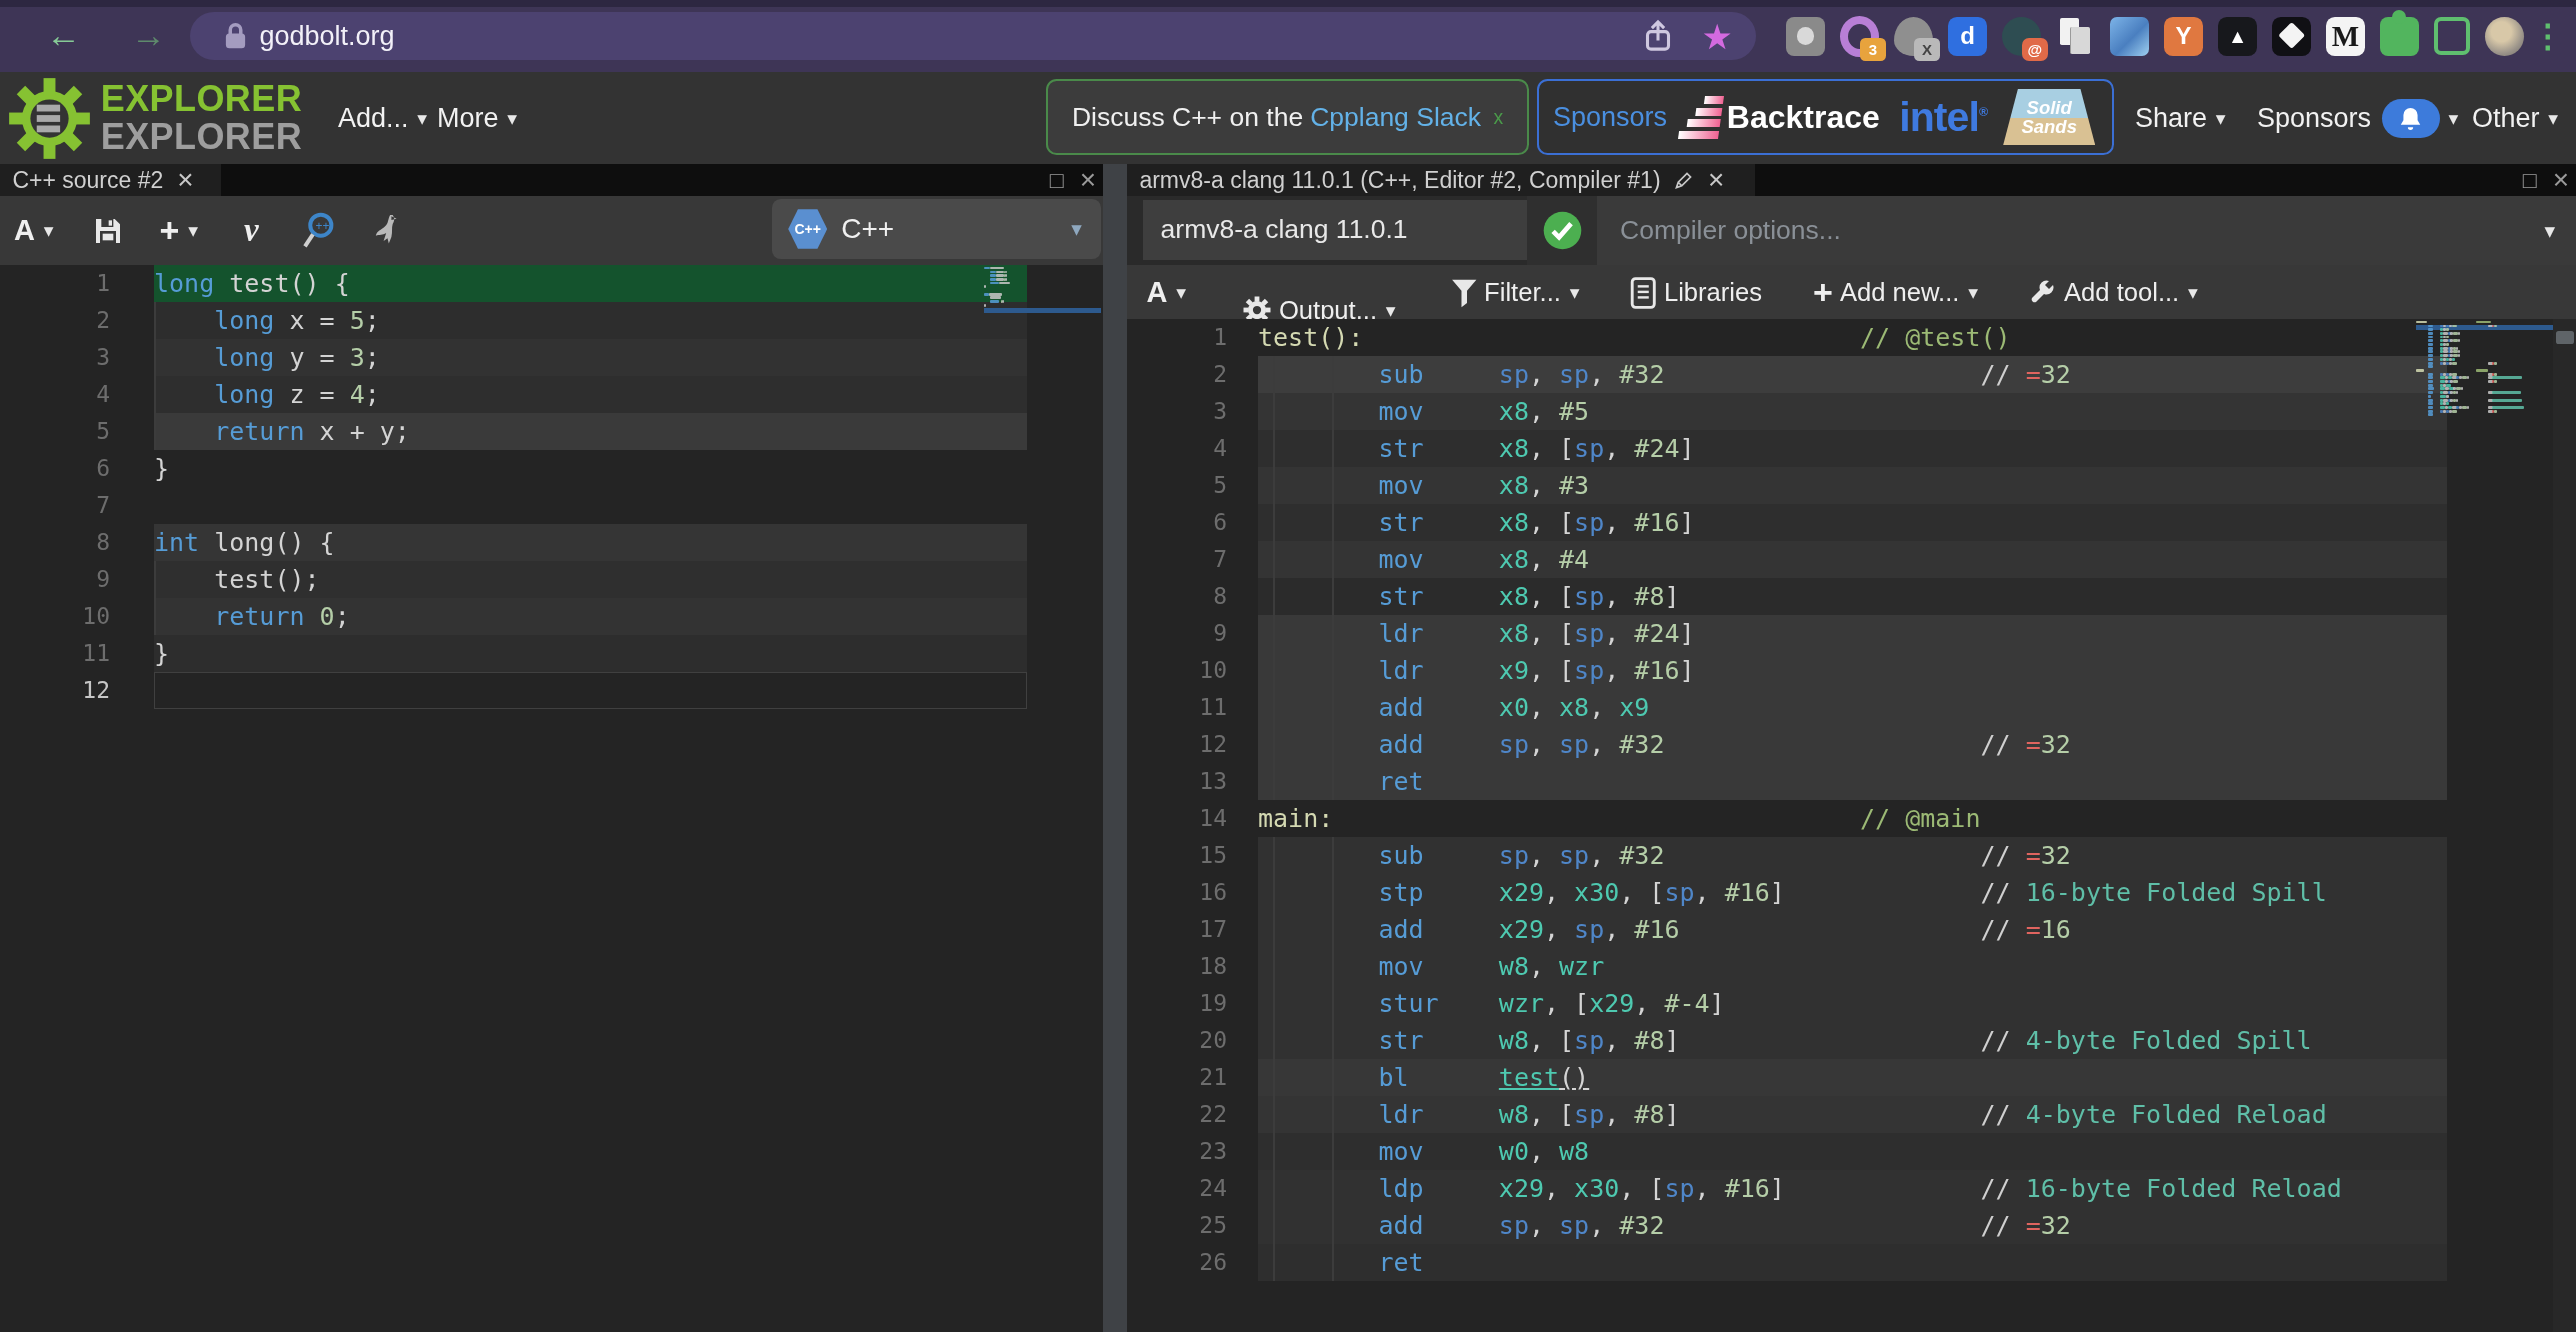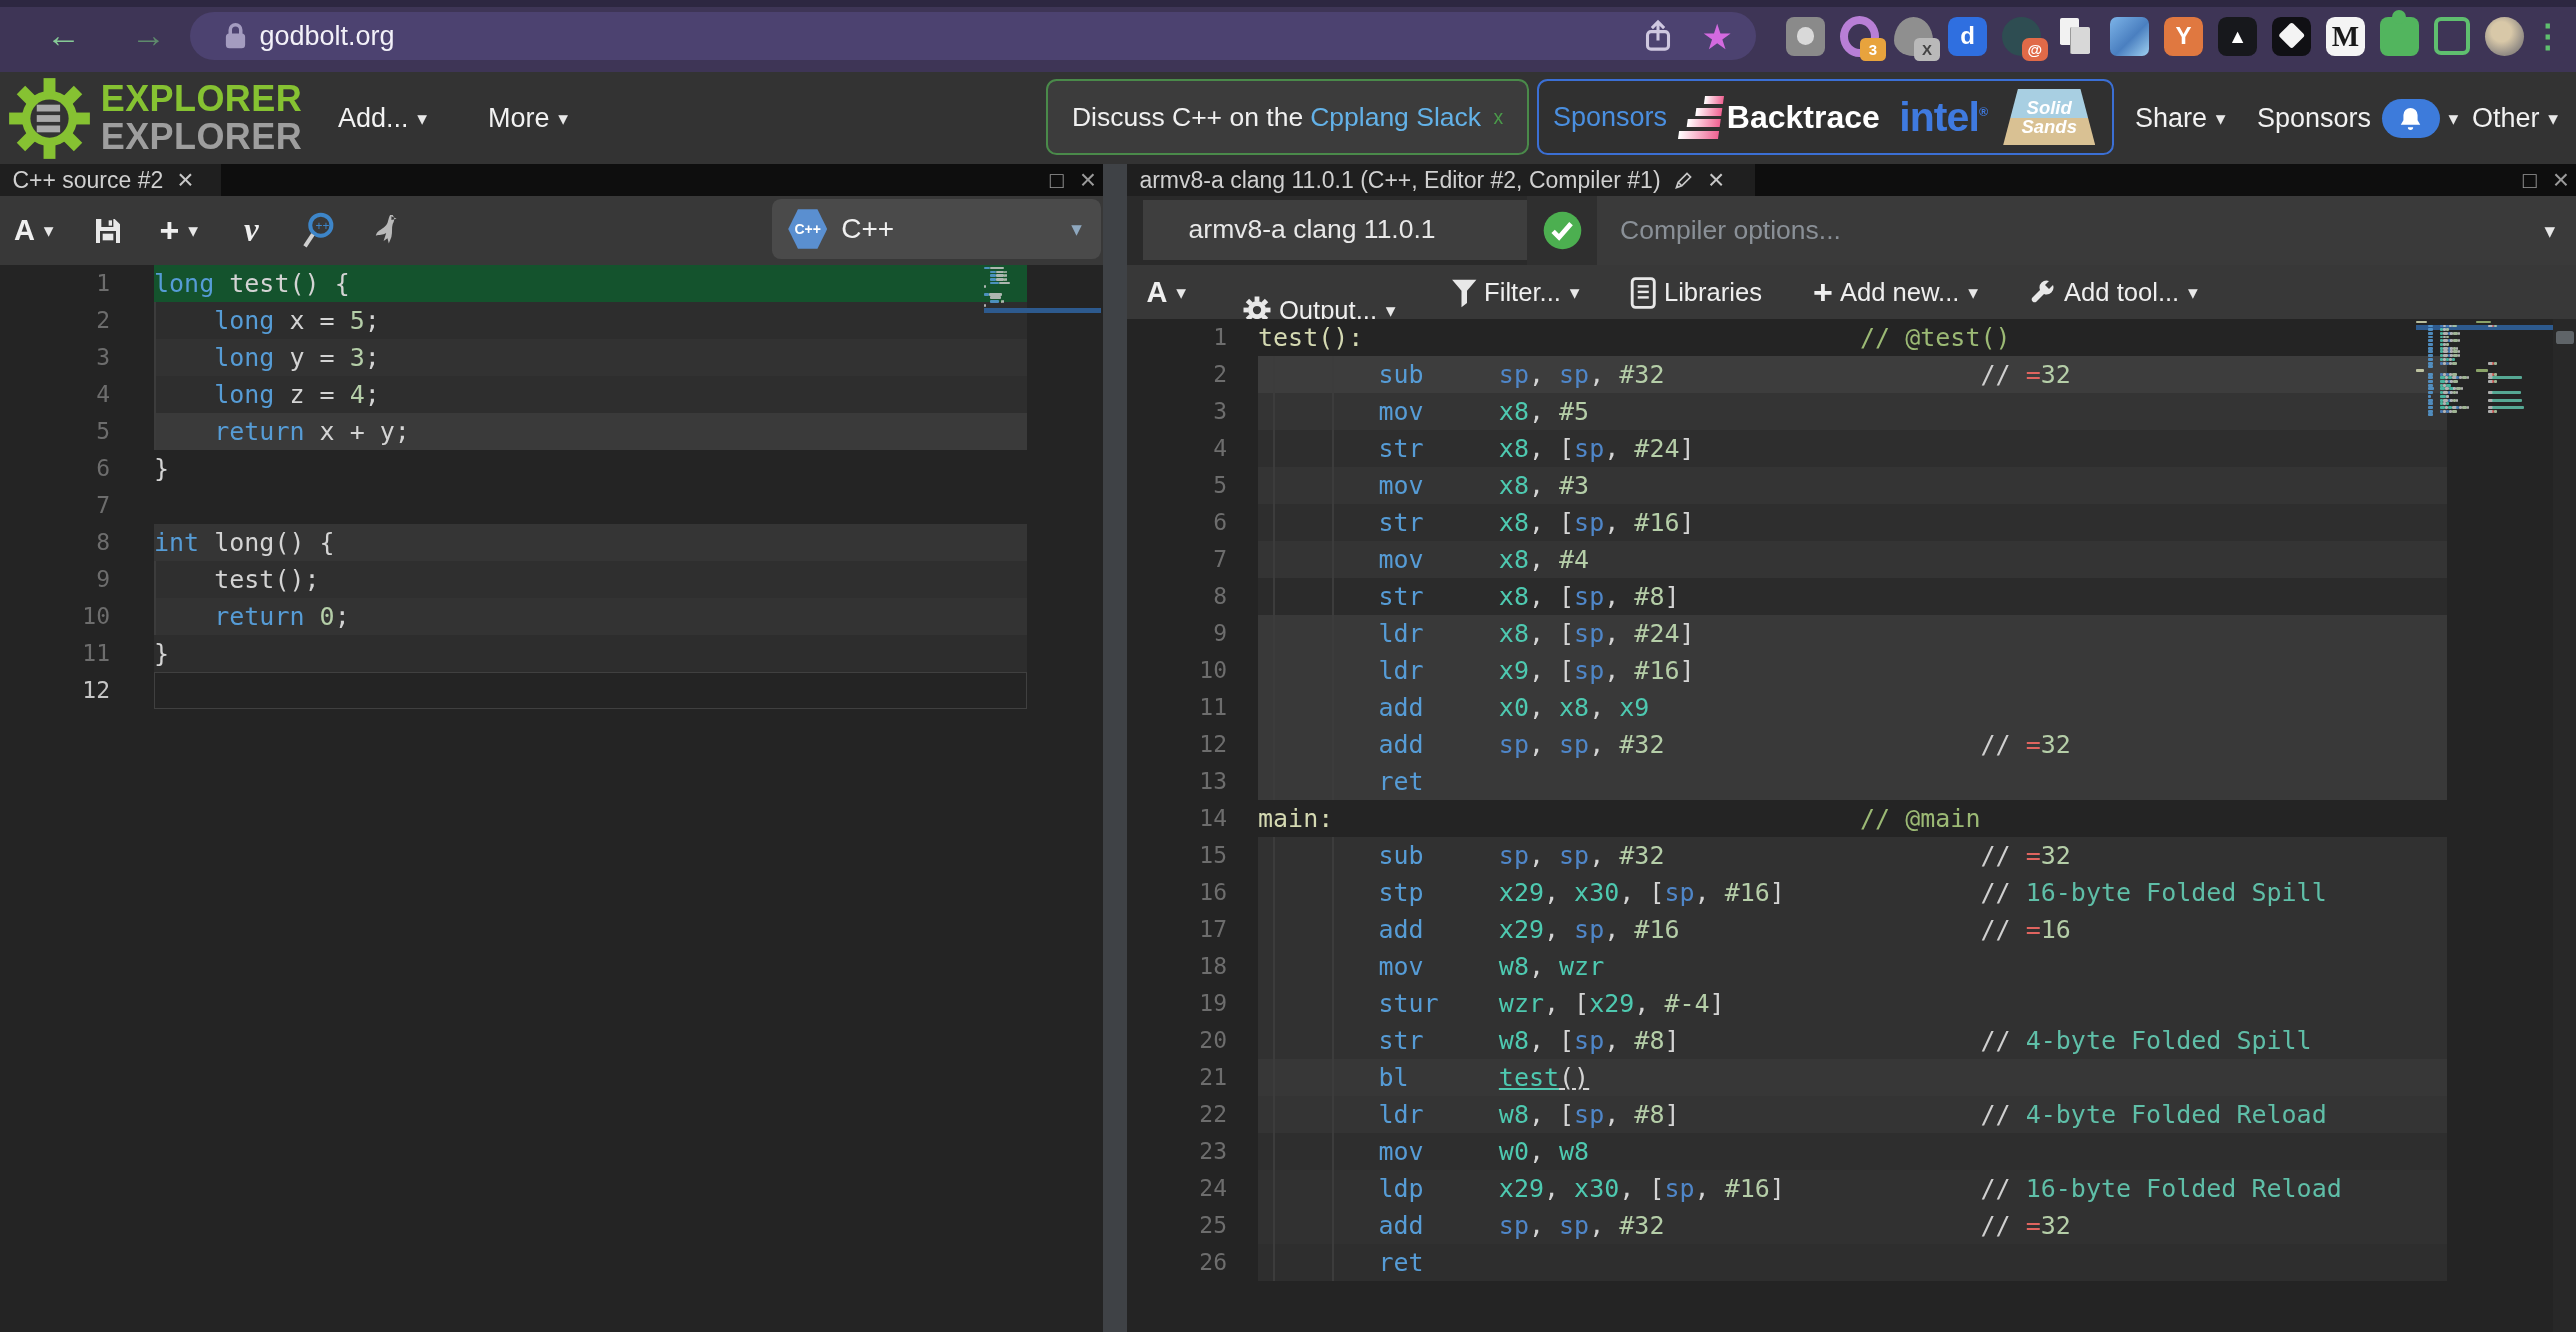--- a/index.html
+++ b/index.html
@@ -88,21 +88,21 @@
   .plus-glyph{font-size:34px;font-weight:bold;}
   .vim-v{font-family:"Liberation Serif",serif;font-style:italic;font-weight:bold;font-size:33px;}
 
   #lang-select{position:absolute;right:1.8px;top:35px;width:329px;height:60px;background:#4a4a4a;border-radius:8.8px;
       display:flex;align-items:center;}
   #lang-hex{width:39px;height:42px;margin-left:16px;clip-path:polygon(25% 3%,75% 3%,100% 50%,75% 97%,25% 97%,0 50%);
       background:#5a8fd0;display:flex;align-items:center;justify-content:center;color:#fff;font-weight:bold;font-size:14px;}
   #lang-label{color:#f0f0f0;font-size:28px;margin-left:14px;}
   #lang-caret{position:absolute;right:19.4px;color:#8fa8bf;font-size:21px;}
 
-  #compiler-select{position:absolute;left:16px;top:3.5px;width:426px;height:60px;background:#3e3e3e;border-radius:0;display:flex;align-items:center;padding-left:28px;}
+  #compiler-select{position:absolute;left:16px;top:3.5px;width:426px;height:60px;background:#3e3e3e;border-radius:0;display:flex;align-items:center;}
   #compiler-label{color:#e8e8e8;font-size:26.5px;margin-left:17.6px;white-space:nowrap;}
   #compiler-caret{position:absolute;right:17.6px;color:#9fb6c8;font-size:21px;}
   #check-cell{position:absolute;left:400px;top:0;width:71px;height:69px;background:#2f2f2f;display:flex;align-items:center;justify-content:center;}
   #options-input{position:absolute;left:470px;top:0;right:0;height:69px;background:#3a3a3a;display:flex;align-items:center;}
   #options-placeholder{color:#8a9097;font-size:26.5px;margin-left:23px;}
   #options-caret{position:absolute;right:21px;color:#e8e8e8;font-size:21px;}
 
   
   .editor{position:absolute;left:0;bottom:0;width:100%;background:#242424;overflow:hidden;}
   #src-editor{top:101px;}
@@ -212,21 +212,21 @@
       <div id="brand-text">
         <div id="brand-line1">EXPLORER</div>
         <div id="brand-line2">EXPLORER</div>
       </div>
     </div>
 
     <div class="hdr-menu" style="left:338px;">
       <span>Add...</span>
         <span class="caret">▾</span>
     </div>
-    <div class="hdr-menu" style="left:488px;">
+    <div class="hdr-menu" style="left:437px;">
       <span>More</span>
         <span class="caret">▾</span>
     </div>
 
     <div id="sponsor-box">
       <span id="sponsors-link">Sponsors</span>
       <span id="backtrace-logo">
         <span id="backtrace-stripes">
           <div style="width:46%;"></div>
             <div style="width:62%;"></div>

